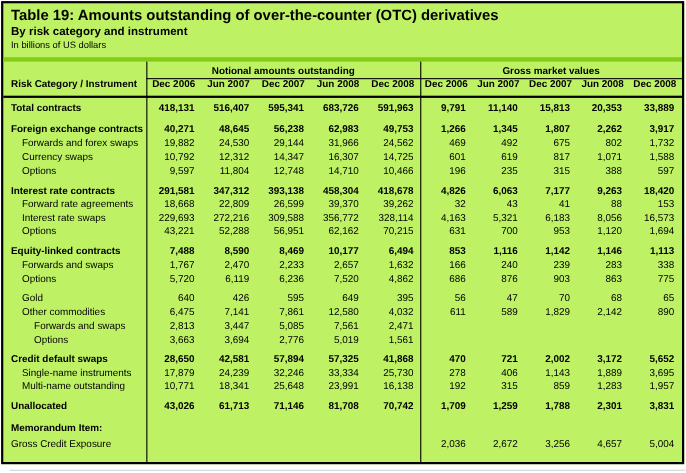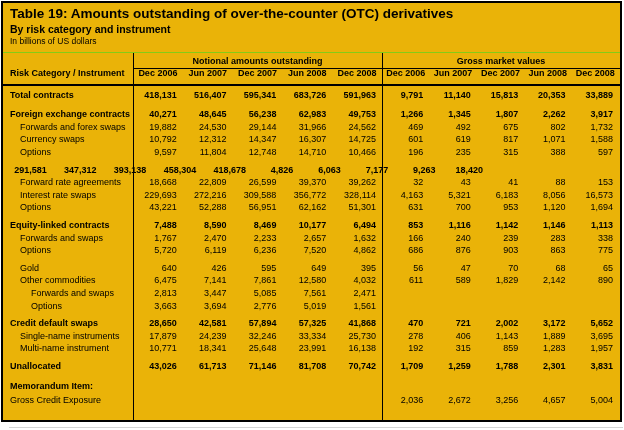--- a/index.html
+++ b/index.html
@@ -3,28 +3,28 @@
 <meta charset="utf-8">
 <style>
   html,body{margin:0;padding:0}
   body{
     width:624px;height:430px;position:relative;overflow:hidden;
     background:#ffffff;color:#000;
     font-family:"Liberation Sans","DejaVu Sans",sans-serif;
   }
   .frame{
     position:absolute;left:1px;top:1px;width:621px;height:421px;
-    border:2px solid #000;box-sizing:border-box;background:#eab308;
+    border:2px solid #000;box-sizing:border-box;background:#bef264;
   }
   .titles{padding:3px 0 0 7px}
   .title{font-size:13.5px;font-weight:bold;white-space:nowrap}
   .subtitle{font-size:10.5px;font-weight:bold;margin-top:2px}
   .note{font-size:8.5px;margin-top:1px}
 
-  .grid{position:absolute;left:0;top:49px;right:0;bottom:0;border-top:1px solid #84cc16}
+  .grid{position:absolute;left:0;top:49px;right:0;bottom:0;border-top:4px solid #84cc16}
   .vline{position:absolute;top:0;bottom:0;width:1px;background:#000;z-index:2}
   .vl-label{left:130px}
   .vl-group{left:379px}
   .group-underline{position:absolute;left:130px;right:0;top:15px;height:1px;background:#000}
 
   .hrow1{display:flex;height:15px;align-items:center}
   .hrow2{display:flex;height:16px;align-items:flex-start;border-bottom:2px solid #000}
   .hcell{font-size:9px;font-weight:bold;white-space:nowrap}
   .hlabel{width:130px;padding-left:7px;box-sizing:border-box}
   .hgroup1{width:249px;text-align:center}
@@ -143,20 +143,21 @@
           <div class="cell num">14,710</div>
           <div class="cell num">10,466</div>
           <div class="cell num gross">196</div>
           <div class="cell num gross">235</div>
           <div class="cell num gross">315</div>
           <div class="cell num gross">388</div>
           <div class="cell num gross">597</div>
         </div>
         <div class="spacer" style="height: 5px;"></div>
         <div class="row category">
+          <div class="cell label">Interest rate contracts</div>
           <div class="cell num">291,581</div>
           <div class="cell num">347,312</div>
           <div class="cell num">393,138</div>
           <div class="cell num">458,304</div>
           <div class="cell num">418,678</div>
           <div class="cell num gross">4,826</div>
           <div class="cell num gross">6,063</div>
           <div class="cell num gross">7,177</div>
           <div class="cell num gross">9,263</div>
           <div class="cell num gross">18,420</div>
@@ -186,21 +187,21 @@
           <div class="cell num gross">6,183</div>
           <div class="cell num gross">8,056</div>
           <div class="cell num gross">16,573</div>
         </div>
         <div class="row sub">
           <div class="cell label">Options</div>
           <div class="cell num">43,221</div>
           <div class="cell num">52,288</div>
           <div class="cell num">56,951</div>
           <div class="cell num">62,162</div>
-          <div class="cell num">51,301</div>
+          <div class="cell num">70,215</div>
           <div class="cell num gross">631</div>
           <div class="cell num gross">700</div>
           <div class="cell num gross">953</div>
           <div class="cell num gross">1,120</div>
           <div class="cell num gross">1,694</div>
         </div>
         <div class="spacer" style="height: 5px;"></div>
         <div class="row category">
           <div class="cell label">Equity-linked contracts</div>
           <div class="cell num">7,488</div>
@@ -314,21 +315,21 @@
           <div class="cell num">32,246</div>
           <div class="cell num">33,334</div>
           <div class="cell num">25,730</div>
           <div class="cell num gross">278</div>
           <div class="cell num gross">406</div>
           <div class="cell num gross">1,143</div>
           <div class="cell num gross">1,889</div>
           <div class="cell num gross">3,695</div>
         </div>
         <div class="row sub">
-          <div class="cell label">Multi-name instrument</div>
+          <div class="cell label">Multi-name outstanding</div>
           <div class="cell num">10,771</div>
           <div class="cell num">18,341</div>
           <div class="cell num">25,648</div>
           <div class="cell num">23,991</div>
           <div class="cell num">16,138</div>
           <div class="cell num gross">192</div>
           <div class="cell num gross">315</div>
           <div class="cell num gross">859</div>
           <div class="cell num gross">1,283</div>
           <div class="cell num gross">1,957</div>

